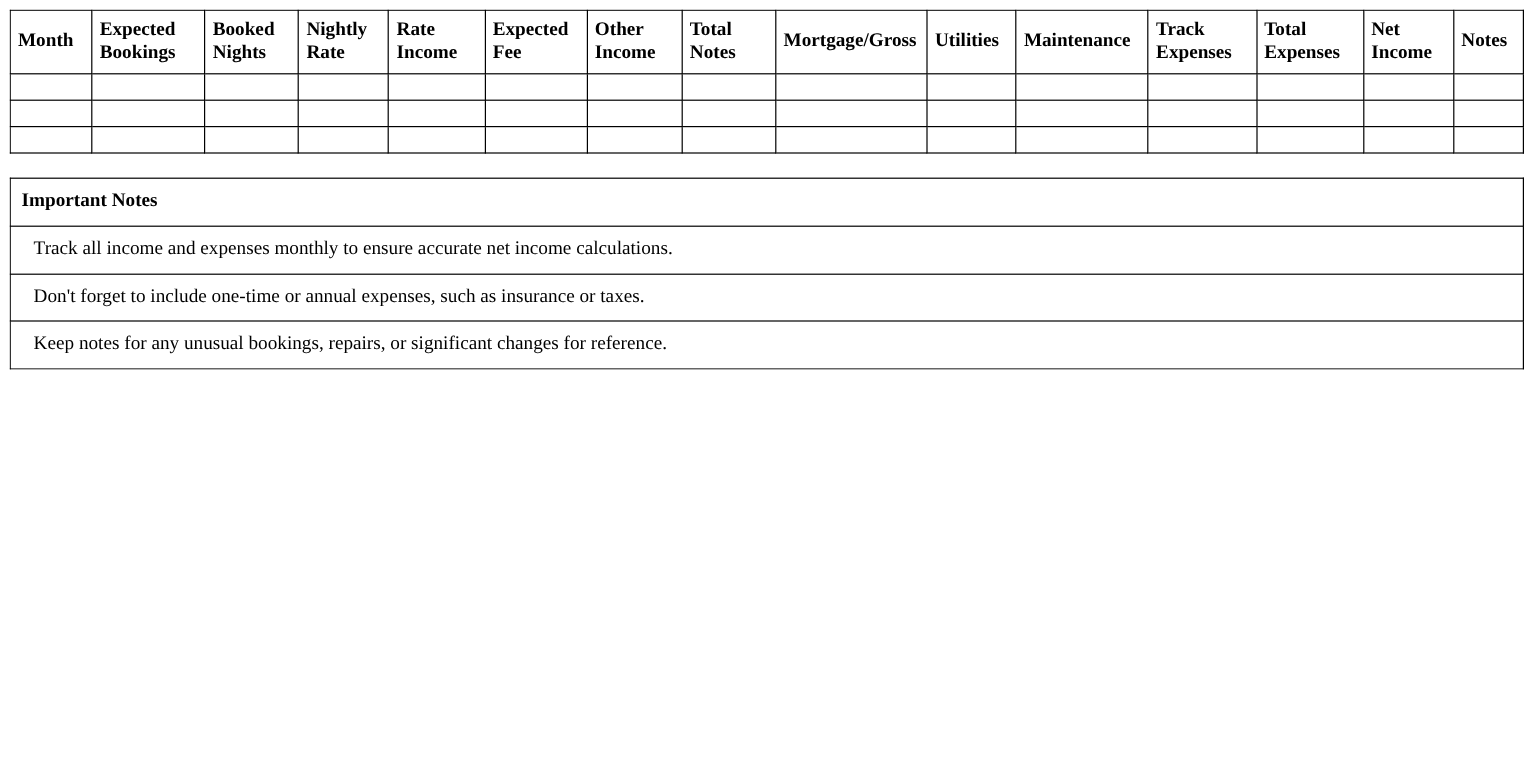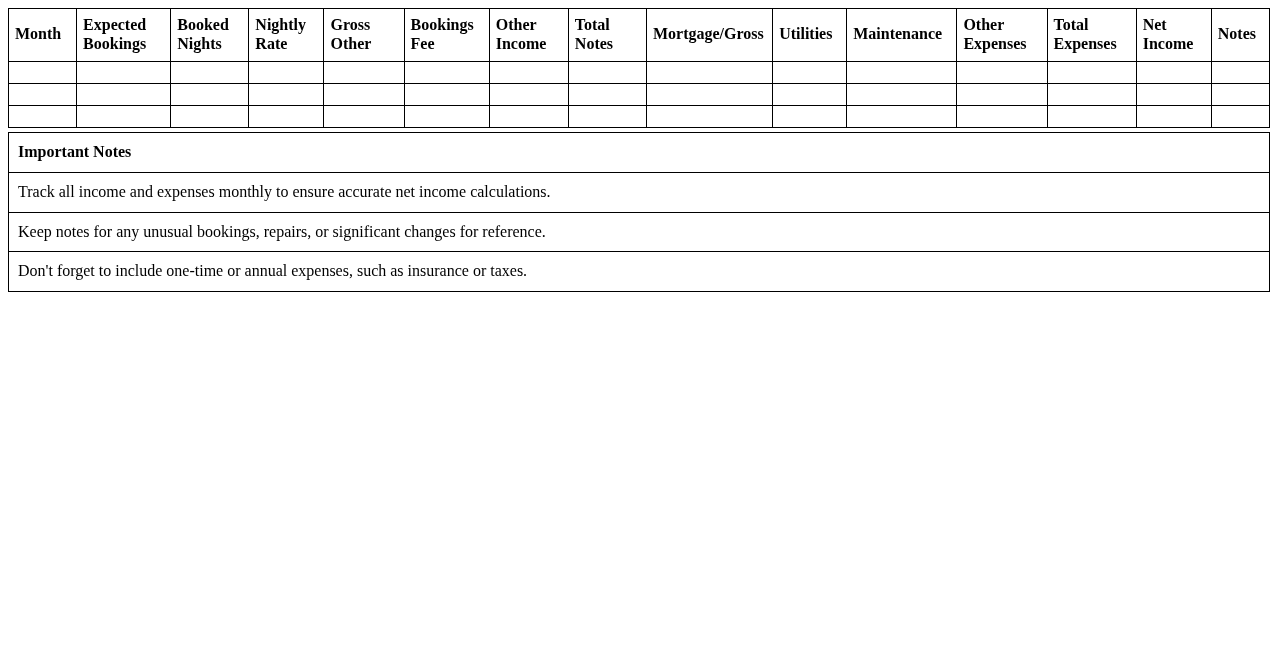--- a/index.html
+++ b/index.html
@@ -30,30 +30,30 @@
     font-weight: bold;
     padding: 7px 6px;
     line-height: 1.18;
   }
   table.tracker td {
     height: 19px;
     padding: 1px 6px;
   }
   
   table.notes {
-    margin-top: 4px;
+    margin-top: 20px;
   }
   table.notes th {
     font-weight: bold;
     padding: 10px 9px;
     line-height: 1.18;
   }
   table.notes td {
     font-weight: normal;
-    padding: 10px 9px;
+    padding: 10px 19px;
     line-height: 1.18;
   }
 </style>
 </head>
 <body>
 
 <table class="tracker">
   <colgroup>
     <col style="width:68px">
       <col style="width:94px">
@@ -70,28 +70,28 @@
     <col style="width:89px">
       <col style="width:75px">
       <col style="width:58px">
   </colgroup>
   <thead>
     <tr>
       <th>Month</th>
       <th>Expected Bookings</th>
       <th>Booked Nights</th>
       <th>Nightly Rate</th>
-      <th>Gross Other</th>
-      <th>Bookings Fee</th>
+      <th>Rate Income</th>
+      <th>Expected Fee</th>
       <th>Other Income</th>
       <th>Total Notes</th>
       <th>Mortgage/Gross</th>
       <th>Utilities</th>
       <th>Maintenance</th>
-      <th>Other Expenses</th>
+      <th>Track Expenses</th>
       <th>Total Expenses</th>
       <th>Net Income</th>
       <th>Notes</th>
     </tr>
   </thead>
   <tbody id="tracker-body">
       <tr>
         <td></td>
         <td></td>
         <td></td>
@@ -149,19 +149,19 @@
   <thead>
     <tr>
       <th>Important Notes</th>
     </tr>
   </thead>
   <tbody>
     <tr>
       <td>Track all income and expenses monthly to ensure accurate net income calculations.</td>
     </tr>
     <tr>
-      <td>Keep notes for any unusual bookings, repairs, or significant changes for reference.</td>
+      <td>Don't forget to include one-time or annual expenses, such as insurance or taxes.</td>
     </tr>
     <tr>
-      <td>Don't forget to include one-time or annual expenses, such as insurance or taxes.</td>
+      <td>Keep notes for any unusual bookings, repairs, or significant changes for reference.</td>
     </tr>
   </tbody>
 </table>
 
 </body></html>

